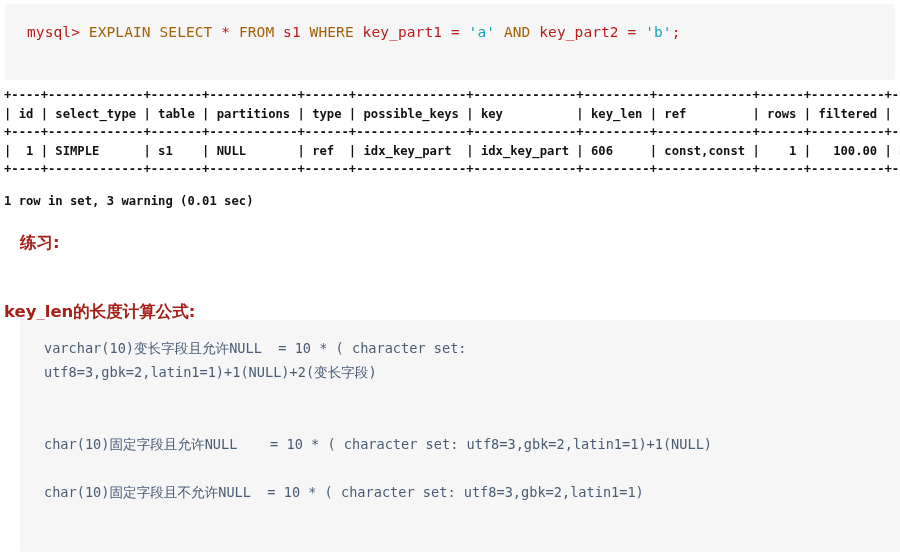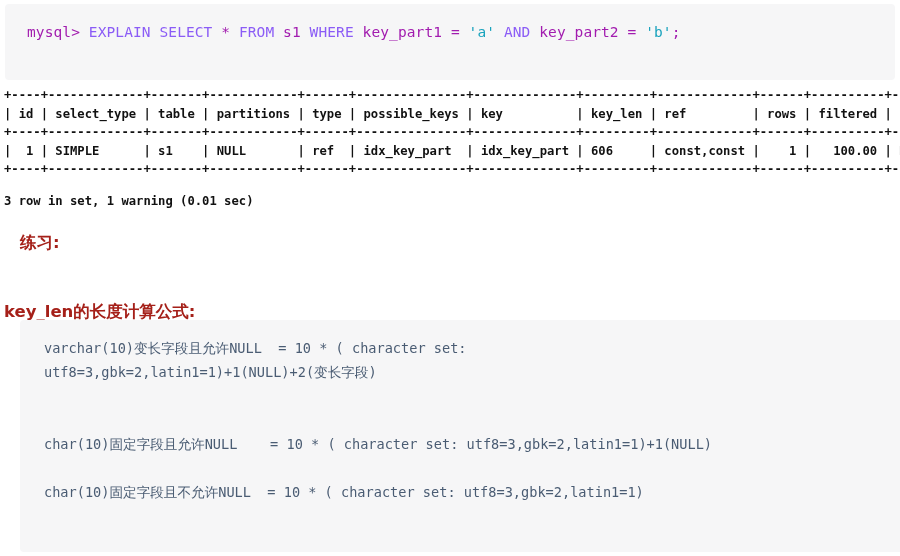--- a/index.html
+++ b/index.html
@@ -38,23 +38,23 @@
   }
 
   .sql-line {
     font-family: "DejaVu Sans Mono", "Liberation Mono", monospace;
     font-size: 14.5px;
     line-height: 20px;
     white-space: pre;
     color: #2f3b45;
     letter-spacing: 0.1px;
   }
-  .kw  { color: #8b5cf6; }   
+  .kw  { color: #a16207; }   
   .str { color: #1aa3bd; }   
-  .pl  { color: #a21caf; }
+  .pl  { color: #b91c1c; }
 
   
   #result-table {
     position: absolute;
     left: 4px;
     top: 86px;
     width: 894px;
   }
   .tbl-line {
     font-family: "DejaVu Sans Mono", "Liberation Mono", monospace;
@@ -135,21 +135,21 @@
   </div>
 
   <div id="result-table">
     <div class="tbl-line tbl-rule">+----+-------------+-------+------------+------+---------------+--------------+---------+-------------+------+----------+-------+</div>
     <div class="tbl-line">| id | select_type | table | partitions | type | possible_keys | key          | key_len | ref         | rows | filtered | Extra |</div>
     <div class="tbl-line tbl-rule">+----+-------------+-------+------------+------+---------------+--------------+---------+-------------+------+----------+-------+</div>
     <div class="tbl-line">|  1 | SIMPLE      | s1    | NULL       | ref  | idx_key_part  | idx_key_part | 606     | const,const |    1 |   100.00 | NULL  |</div>
     <div class="tbl-line tbl-rule">+----+-------------+-------+------------+------+---------------+--------------+---------+-------------+------+----------+-------+</div>
   </div>
 
-  <div id="status-line">3 row in set, 1 warning (0.01 sec)</div>
+  <div id="status-line">1 row in set, 3 warning (0.01 sec)</div>
 
   <div class="heading-red" id="heading-exercise">练习:</div>
   <div class="heading-red" id="heading-formula">key_len的长度计算公式:</div>
 
   <div class="code-block" id="formula-block">
       <div class="formula-line">varchar(10)变长字段且允许NULL  = 10 * ( character set:</div>
       <div class="formula-line">utf8=3,gbk=2,latin1=1)+1(NULL)+2(变长字段)</div>
       <div class="formula-gap"></div>
       <div class="formula-gap"></div>
       <div class="formula-line">char(10)固定字段且允许NULL    = 10 * ( character set: utf8=3,gbk=2,latin1=1)+1(NULL)</div>

